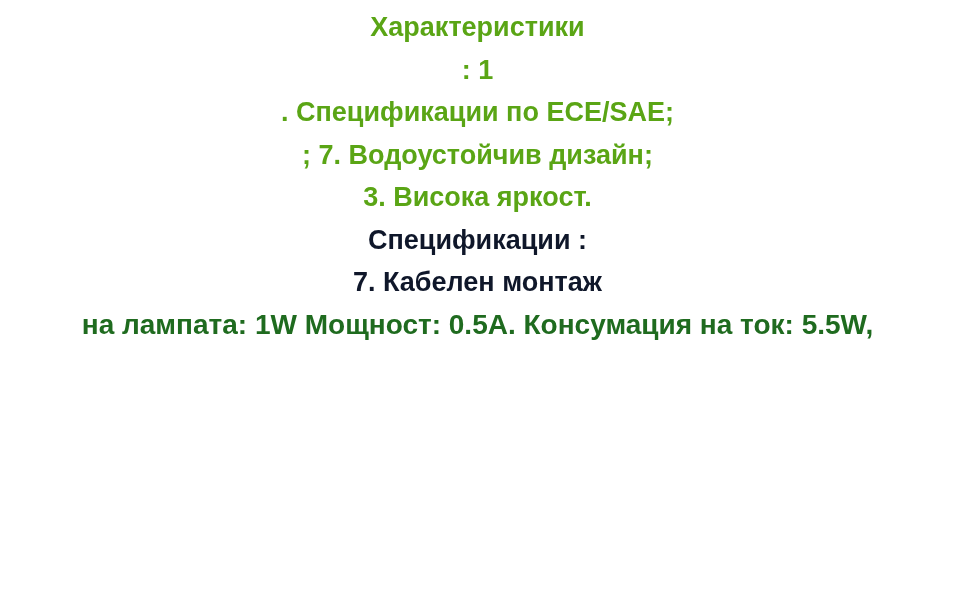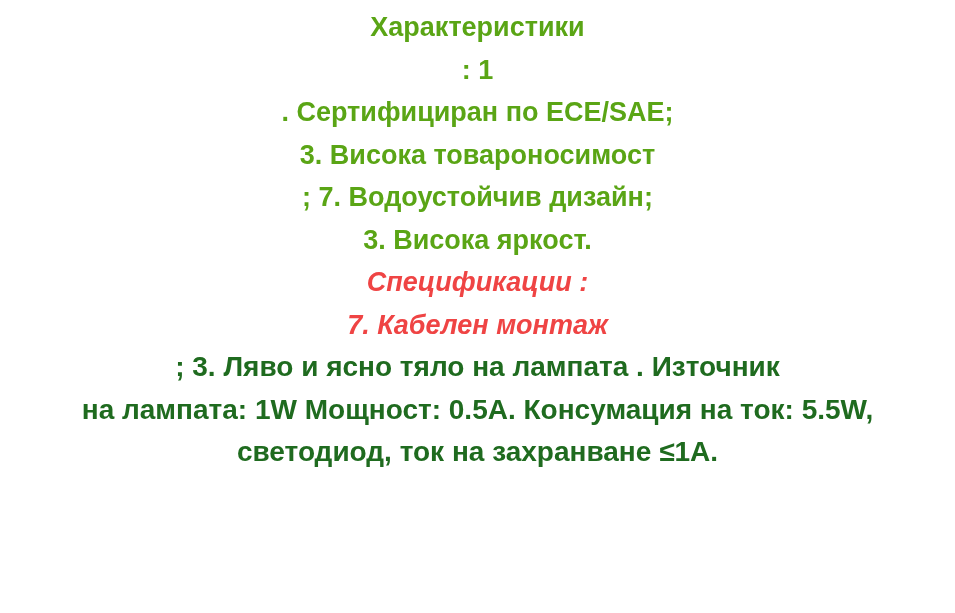--- a/index.html
+++ b/index.html
@@ -29,42 +29,38 @@
     font-weight: bold;
     font-size: 27px;
     line-height: 42.5px;
     letter-spacing: 0px;
     white-space: nowrap;
   }
   .green {
     color: #5aa515;
   }
   .purple {
-    color: #ef4444;
-    font-style: italic;
+    color: #0f172a;
   }
   .darkgreen {
     color: #1f6b1f;
   }
   .big {
     font-size: 28px;
   }
 </style>
 </head>
 <body>
 
 <div class="page">
 
   <div class="line green">Характеристики</div>
   <div class="line green">: 1</div>
-  <div class="line green">. Сертифициран по ECE/SAE;</div>
-  <div class="line green">3. Висока товароносимост</div>
+  <div class="line green">. Спецификации по ECE/SAE;</div>
   <div class="line green">; 7. Водоустойчив дизайн;</div>
   <div class="line green">3. Висока яркост.</div>
 
   <div class="line purple">Спецификации :</div>
   <div class="line purple">7. Кабелен монтаж</div>
 
-  <div class="line darkgreen big">; 3. Ляво и ясно тяло на лампата . Източник</div>
   <div class="line darkgreen big">на лампата: 1W Мощност: 0.5A. Консумация на ток: 5.5W,</div>
-  <div class="line darkgreen big">светодиод, ток на захранване ≤1A.</div>
 
 </div>
 
 </body></html>

